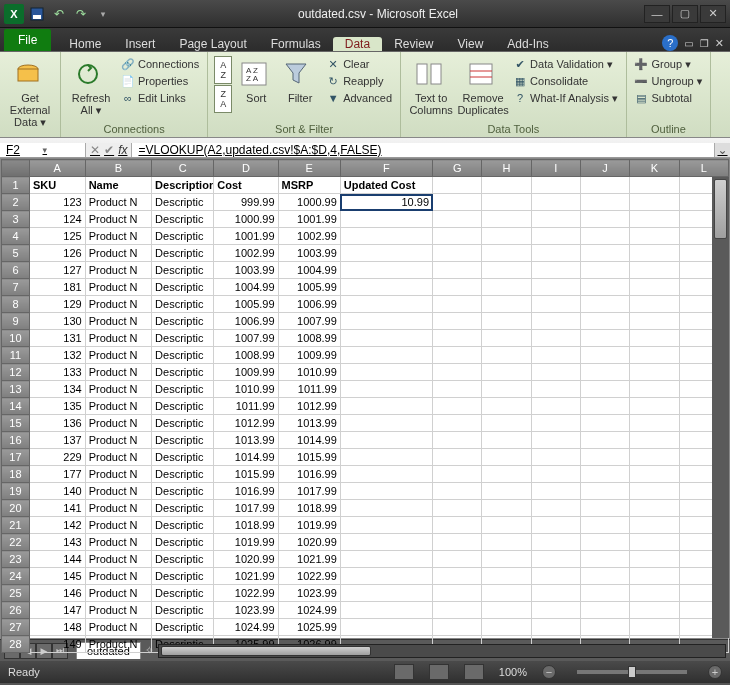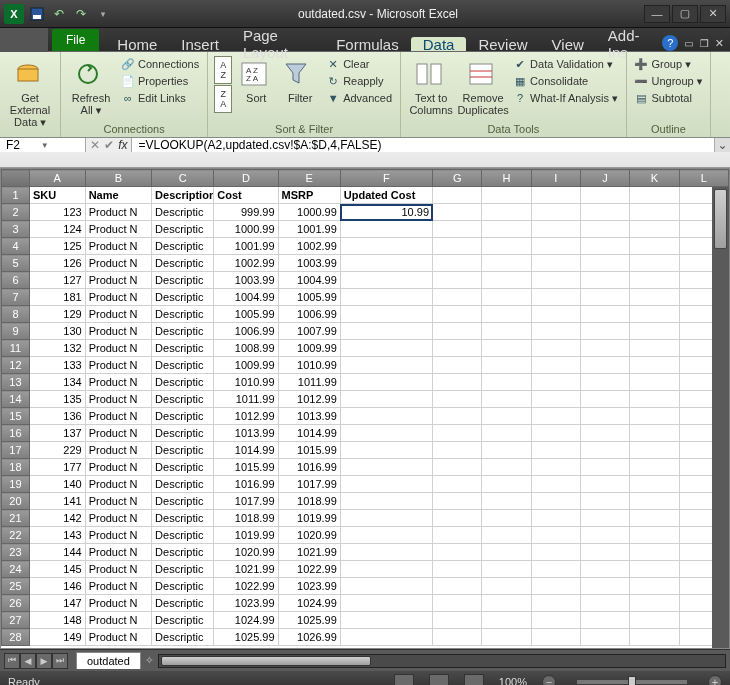--- a/index.html
+++ b/index.html
@@ -8,42 +8,42 @@
   
   .titlebar { height: 28px; background: linear-gradient(#4a4a4a,#2f2f2f); display:flex; align-items:center; padding:0 4px; color:#ddd; font-size:12px; border-bottom:1px solid #111;}
   .qat { display:flex; align-items:center; gap:4px; }
   .qat .qicon { width:18px; height:18px; display:flex; align-items:center; justify-content:center; border-radius:2px; }
   .excel-logo { width:20px;height:20px;background:#0b6d2b;border-radius:2px;display:flex;align-items:center;justify-content:center;color:#fff;font-weight:bold;font-size:11px;}
   .title-text { flex:1; text-align:center; font-size:12px; color:#eee;}
   .winbtns { display:flex; gap:2px;}
   .winbtn { width:26px;height:18px;background:#3a3a3a;border:1px solid #222;color:#ccc;display:flex;align-items:center;justify-content:center;font-size:11px;}
 
   
-  .tabs { height:24px; background:linear-gradient(#3a3a3a,#2c2c2c); display:flex; align-items:flex-end; padding-left:4px; border-bottom:1px solid #666;margin-left:48px;}
+  .tabs { height:24px; background:linear-gradient(#3a3a3a,#2c2c2c); display:flex; align-items:flex-end; padding-left:4px; border-bottom:1px solid #666;}
   .file-tab { background:#107c10; color:#fff; padding:4px 14px; font-size:12px; border-radius:2px 2px 0 0; margin-right:6px; height:22px; display:flex; align-items:center;}
-  .tab { color:#ddd; font-size:15px; padding:4px 12px; cursor:default; height:14px; display:flex; align-items:center;}
-  .tab.active { background:#d9e6c9; color:#0c4a6e; border-radius:3px 3px 0 0;}
+  .tab { color:#ddd; font-size:12px; padding:4px 12px; cursor:default; height:14px; display:flex; align-items:center;}
+  .tab.active { background:#d9e6c9; color:#7f1d1d; border-radius:3px 3px 0 0;}
   .tabs-right { margin-left:auto; display:flex; align-items:center; gap:6px; padding-right:6px; color:#ccc;}
   .help-circle{width:16px;height:16px;border-radius:50%;background:#2a6fc9;color:#fff;font-size:11px;display:flex;align-items:center;justify-content:center;}
 
   
   .ribbon { height:86px; background:linear-gradient(#e6efd9,#d0ddc2); border-bottom:1px solid #888; display:flex; font-size:11px; color:#333;}
   .group { border-right:1px solid #aebd9c; padding:2px 6px 0 6px; display:flex; flex-direction:column;}
   .group-body { flex:1; display:flex; align-items:flex-start; gap:4px; padding-top:2px;}
   .group-label { text-align:center; font-size:11px; color:#50603e; padding:1px 0 2px 0;}
   .bigbtn { display:flex; flex-direction:column; align-items:center; justify-content:flex-start; width:48px; gap:2px; padding-top:2px; text-align:center; line-height:1.1;}
   .bigbtn .ico { width:32px;height:32px; display:flex;align-items:center;justify-content:flex-start; }
   .smallrow { display:flex; flex-direction:column; gap:1px; font-size:11px; color:#333;}
   .smallrow div { display:flex; align-items:center; gap:3px; white-space:nowrap; padding:1px 2px;}
   .mini { width:14px;height:14px; display:inline-flex;align-items:center;justify-content:center; color:#356; }
   .sorticon { width:18px;height:28px;border:1px solid #7a8a68;background:#fff; font-size:9px; display:flex;flex-direction:column;align-items:center;justify-content:center;}
   .funnel svg, .bigbtn svg { display:block; }
 
   
-  .fxrow { height:30px; background:linear-gradient(#f4f4f4,#e4e4e4); border-bottom:1px solid #999; display:flex; align-items:flex-start; font-size:12px;}
+  .fxrow { height:20px; background:linear-gradient(#f4f4f4,#e4e4e4); border-bottom:1px solid #999; display:flex; align-items:flex-end; font-size:12px;text-decoration:underline;}
   .namebox { width:86px; border-right:1px solid #aaa; display:flex; align-items:center; padding:0 6px; background:#fff;}
   .namebox span{flex:1;}
   .fxbtns { display:flex; align-items:center; border-right:1px solid #aaa; background:#eee; padding:0 4px; gap:4px;}
   .fxinput { flex:1; background:#fff; display:flex; align-items:center; padding:0 6px; font-size:12px; color:#000;}
   .fxexpand{ width:16px; background:#ddd; border-left:1px solid #aaa; display:flex;align-items:center;justify-content:center; color:#555;}
 
   
   .grid-wrap { position:relative; height:calc(685px - 28px - 24px - 86px - 22px - 22px - 22px); background:#fff; border:1px solid #888; }
   table.sheet { border-collapse:collapse; width:100%; table-layout:fixed; font-size:11px; color:#000;}
   table.sheet th, table.sheet td { border:1px solid #d0d0d0; height:17px; padding:0 3px; overflow:hidden; white-space:nowrap;}
@@ -438,20 +438,35 @@
           <td class="num">1007.99</td>
           <td class="num"></td>
           <td></td>
           <td></td>
           <td></td>
           <td></td>
           <td></td>
           <td></td>
         </tr>
         <tr>
+          <th>10</th>
+          <td class="num">131</td>
+          <td>Product N</td>
+          <td>Descriptic</td>
+          <td class="num">1007.99</td>
+          <td class="num">1008.99</td>
+          <td class="num"></td>
+          <td></td>
+          <td></td>
+          <td></td>
+          <td></td>
+          <td></td>
+          <td></td>
+        </tr>
+        <tr>
           <th>11</th>
           <td class="num">132</td>
           <td>Product N</td>
           <td>Descriptic</td>
           <td class="num">1008.99</td>
           <td class="num">1009.99</td>
           <td class="num"></td>
           <td></td>
           <td></td>
           <td></td>

